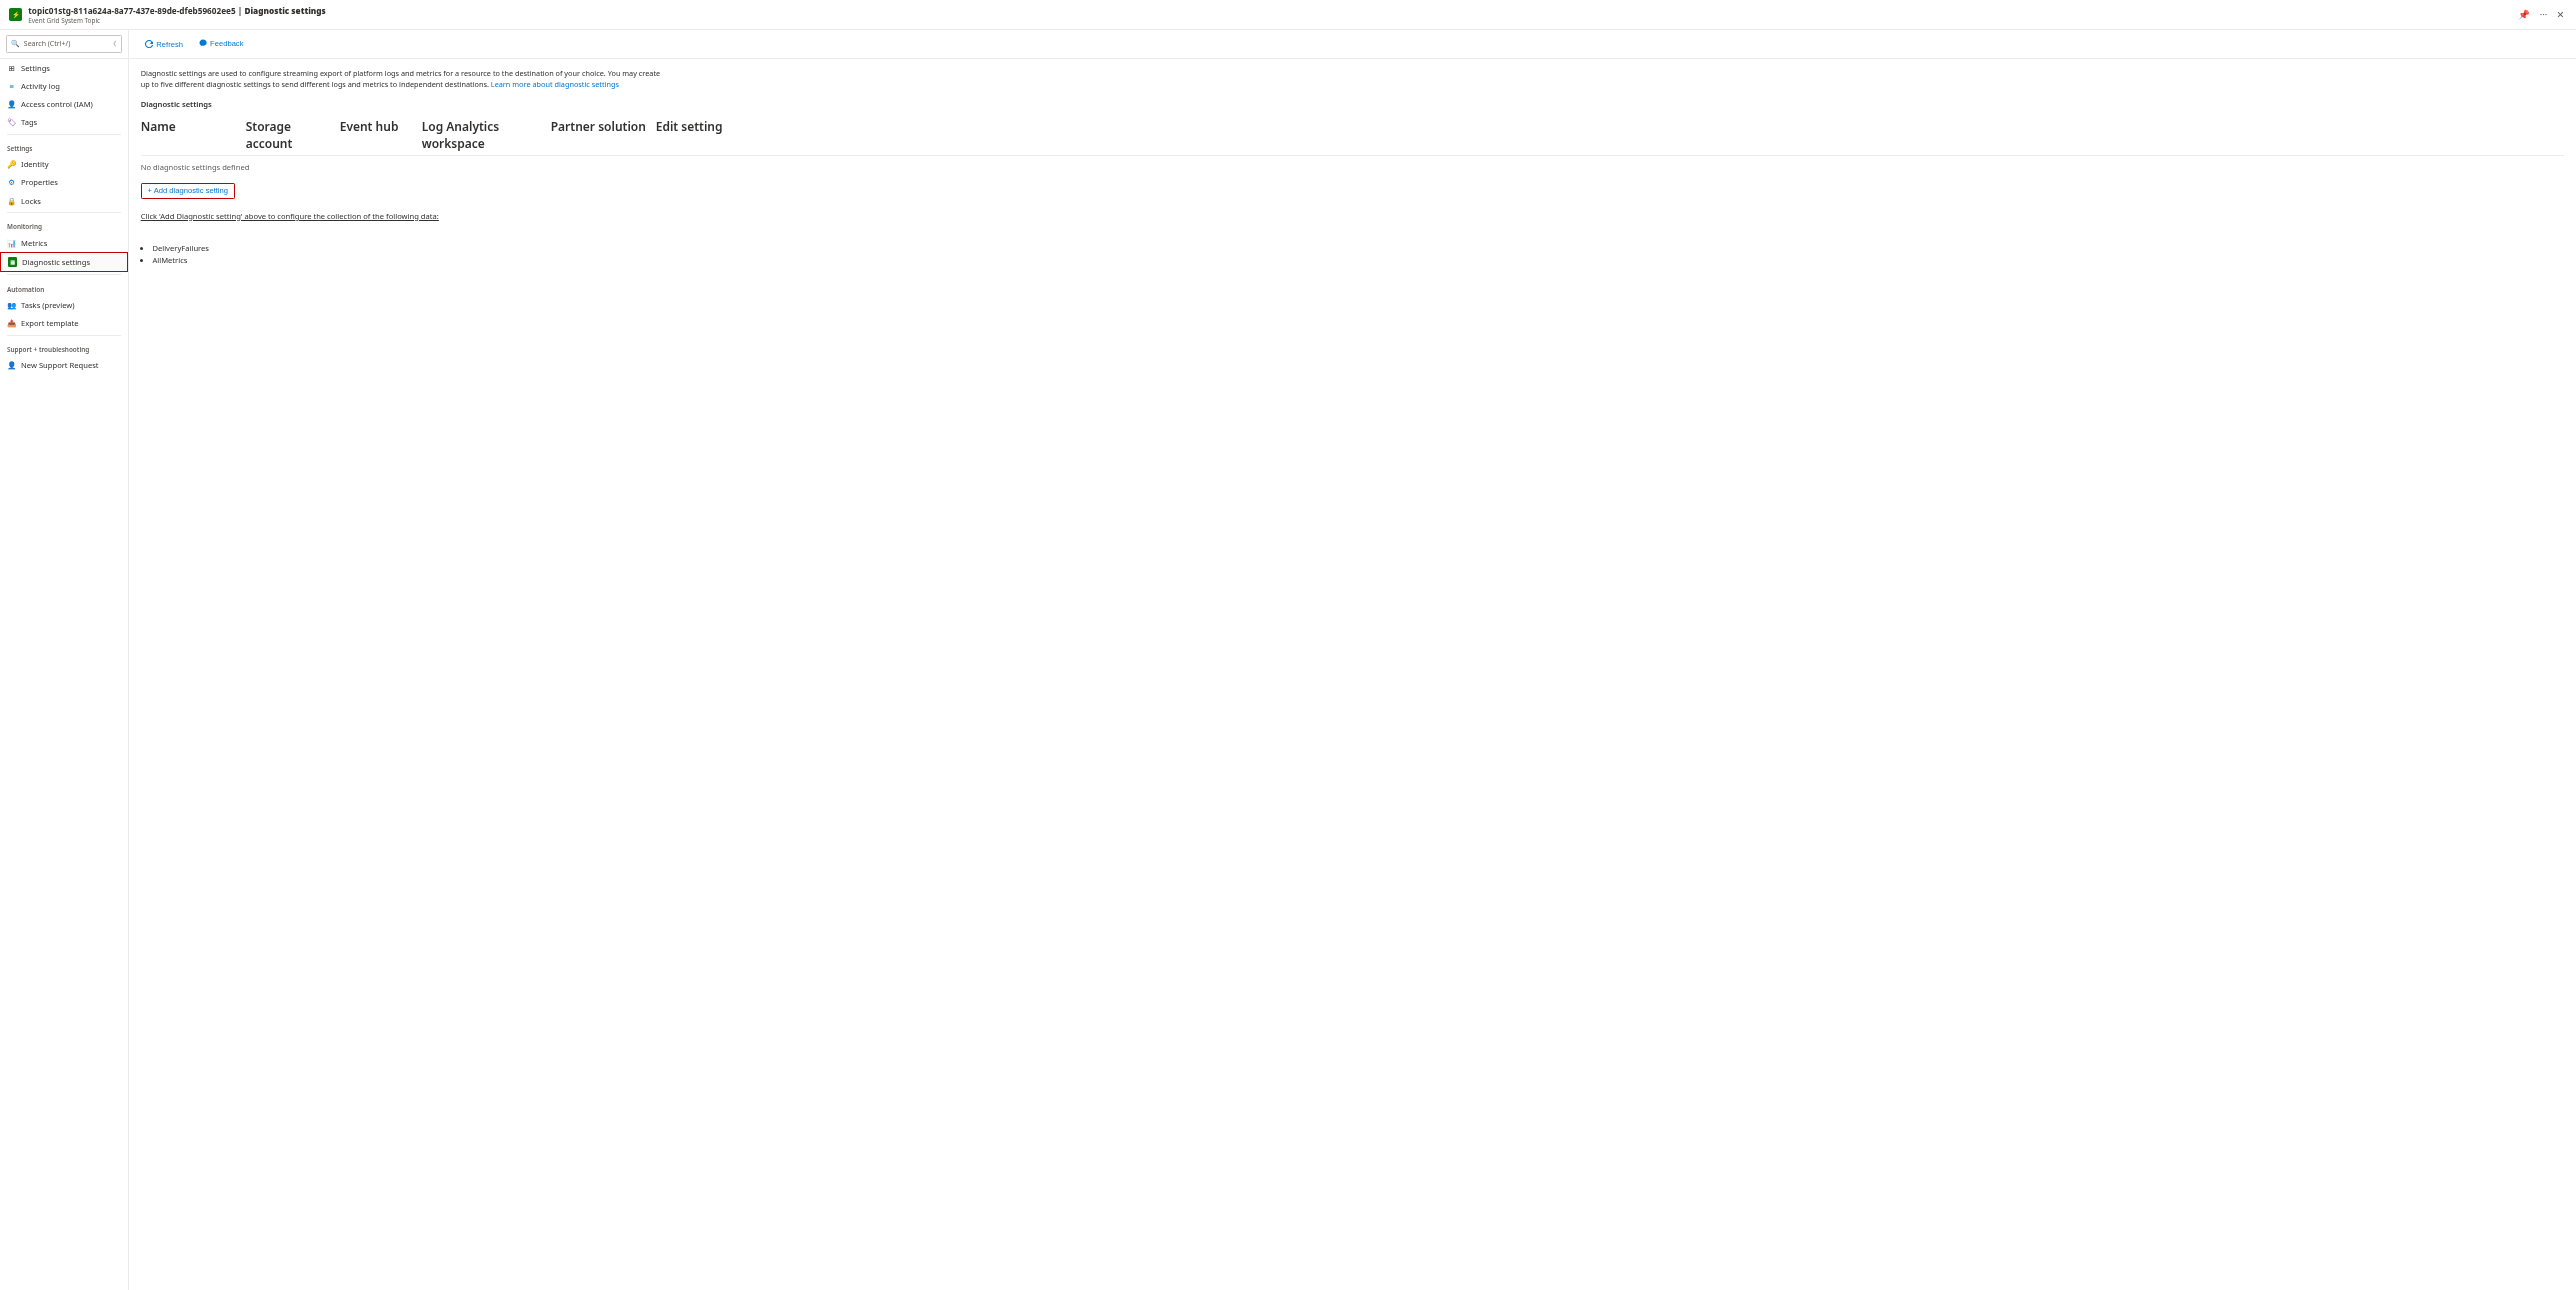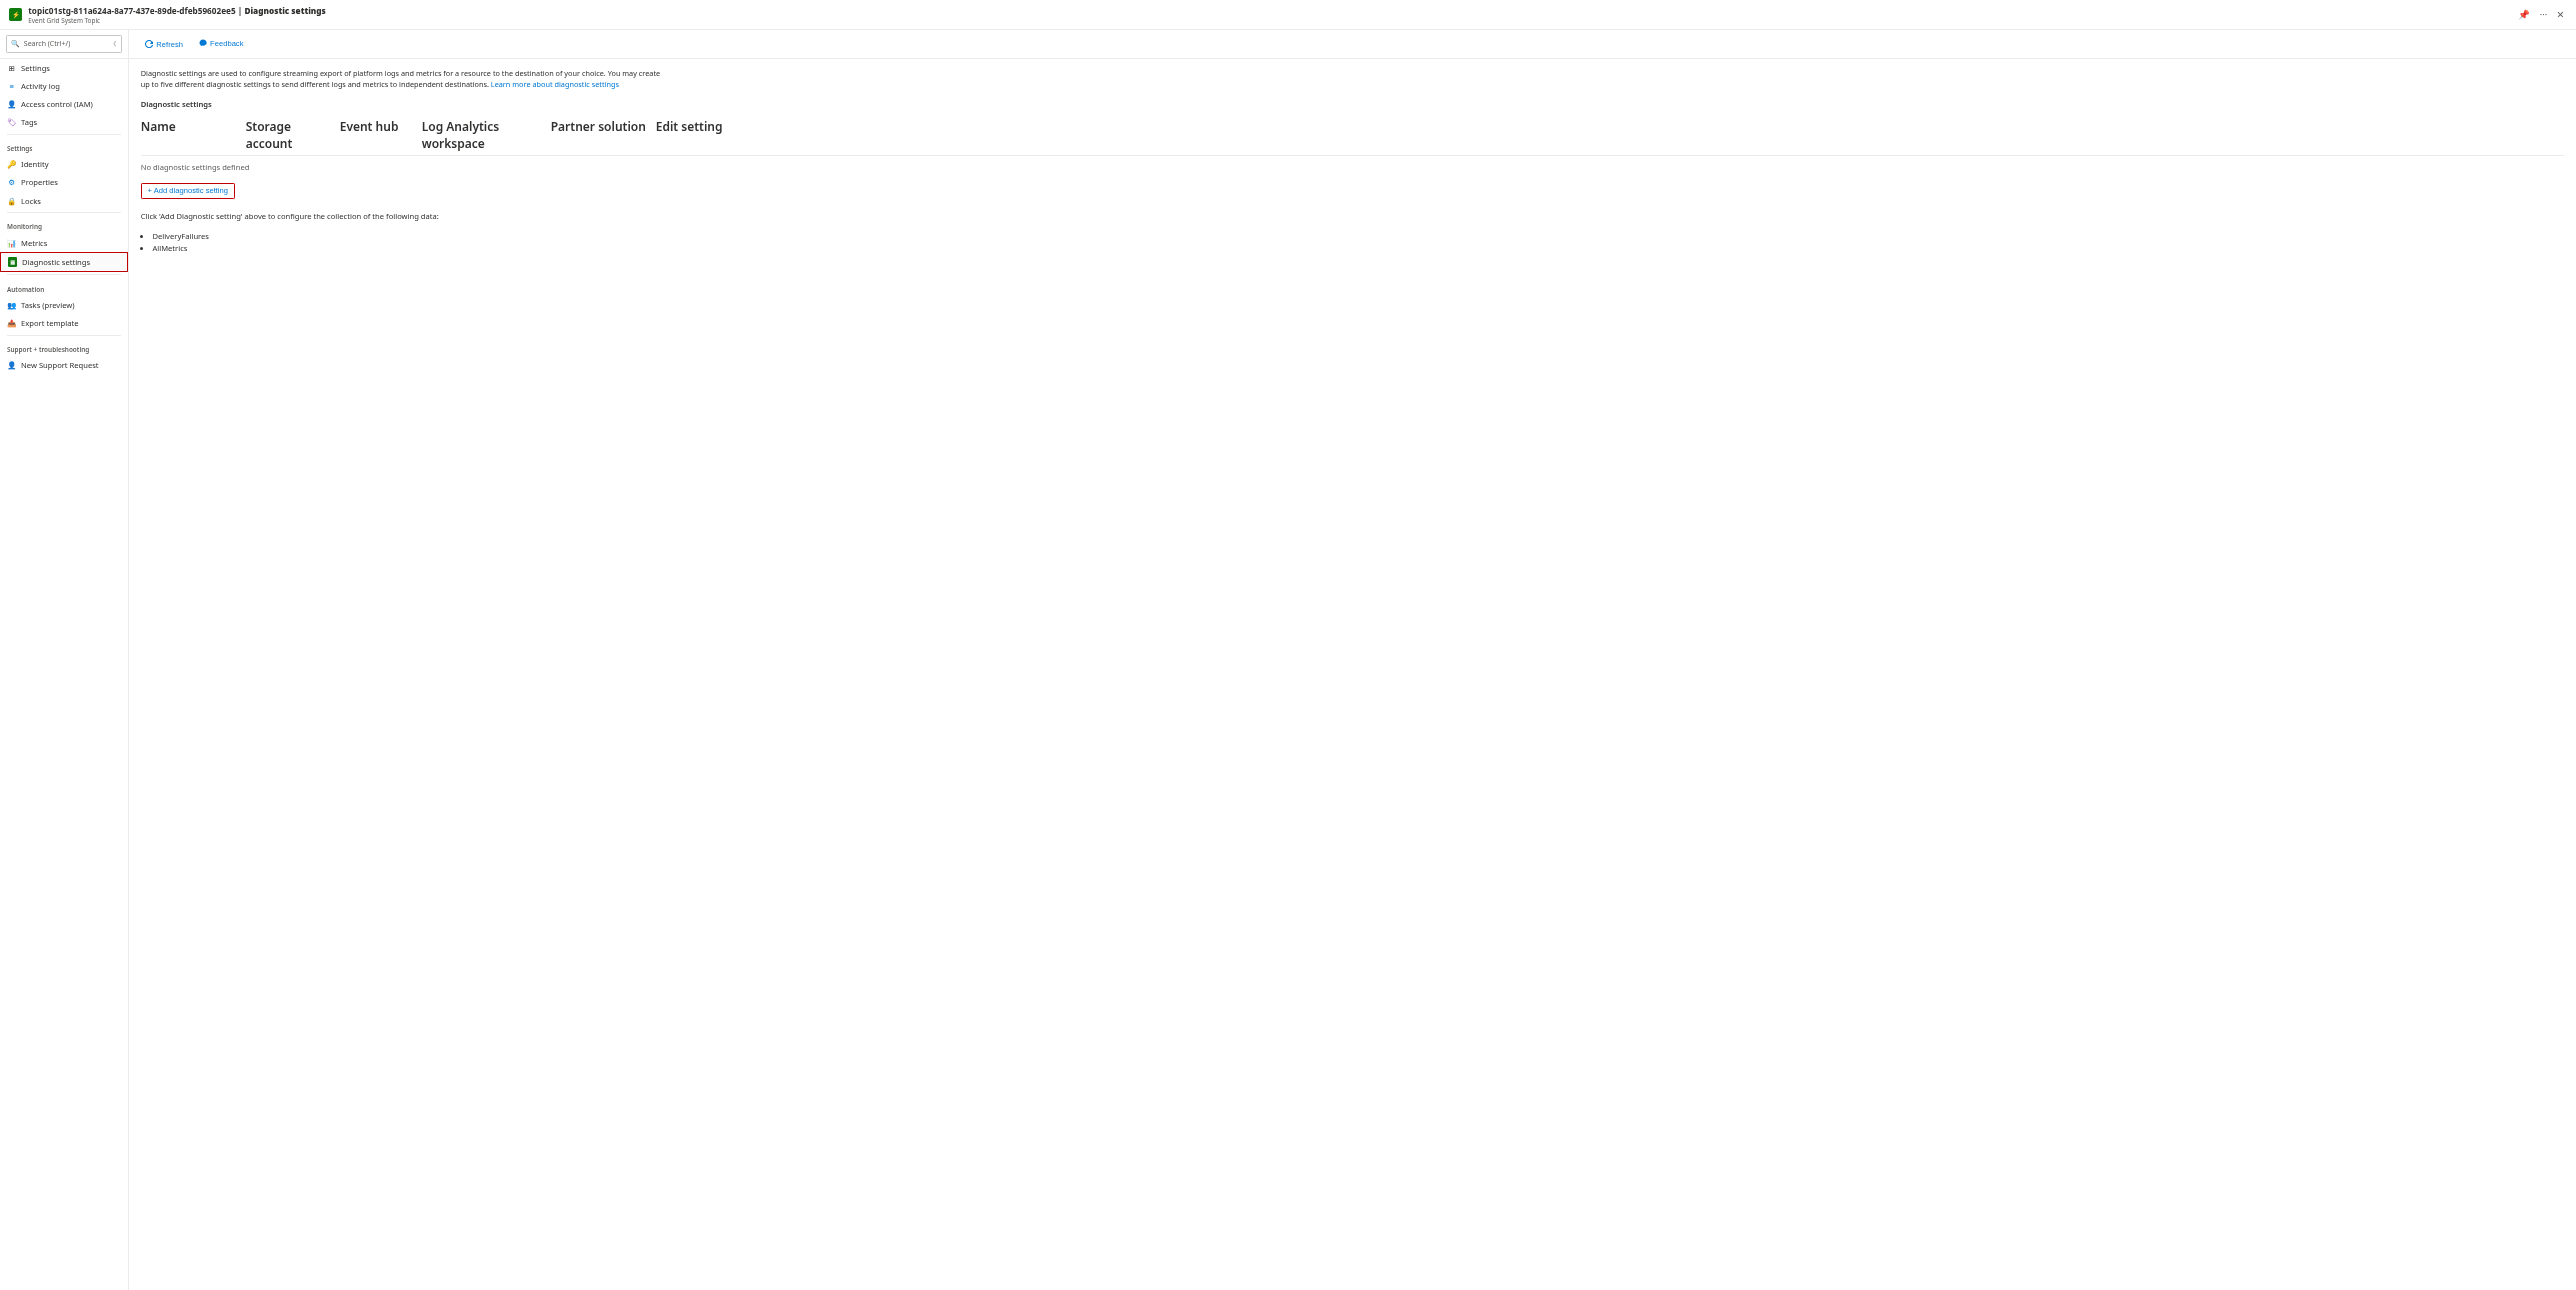--- a/index.html
+++ b/index.html
@@ -47,21 +47,21 @@
 
     .section-title { font-size: 7.6px; font-weight: 600; color: #323130; margin-bottom: 4.7px; }
 
     .table-header { display: grid; grid-template-columns: 105px 94px 82px 129px 105px 82px; padding: 3.5px 0; border-bottom: 0.6px solid #edebe9; }
     .table-header-cell { font-size: 12px; font-weight: 600; color: #323130; }
 
     .table-empty { padding: 5.9px 0; font-size: 7.6px; color: #605e5c; }
 
     .add-setting-btn { display: inline-flex; align-items: flex-end; gap: 2.3px; padding: 2.9px 5.9px; border: 1.2px solid #c00000; background: #fff; color: #0078d4; font-size: 7.6px; cursor: pointer; margin: 4.7px 0; border-radius: 1.2px; }
 
-    .click-instruction { font-size: 7.6px; color: #323130; margin-top: 7px; margin-bottom: 10px; }
+    .click-instruction { font-size: 7.6px; color: #323130; margin-top: 7px; margin-bottom: 22px; text-decoration: underline; }
     .data-list { padding-left: 11.7px; margin-top: 2.3px; }
     .data-list li { font-size: 7.6px; color: #323130; margin-bottom: 2.3px; list-style-type: disc; }
 
     .highlighted-sidebar-item {
       border: 1.2px solid #c00000;
       background: #fafafa;
     }
   </style>
 </head>
 <body>

